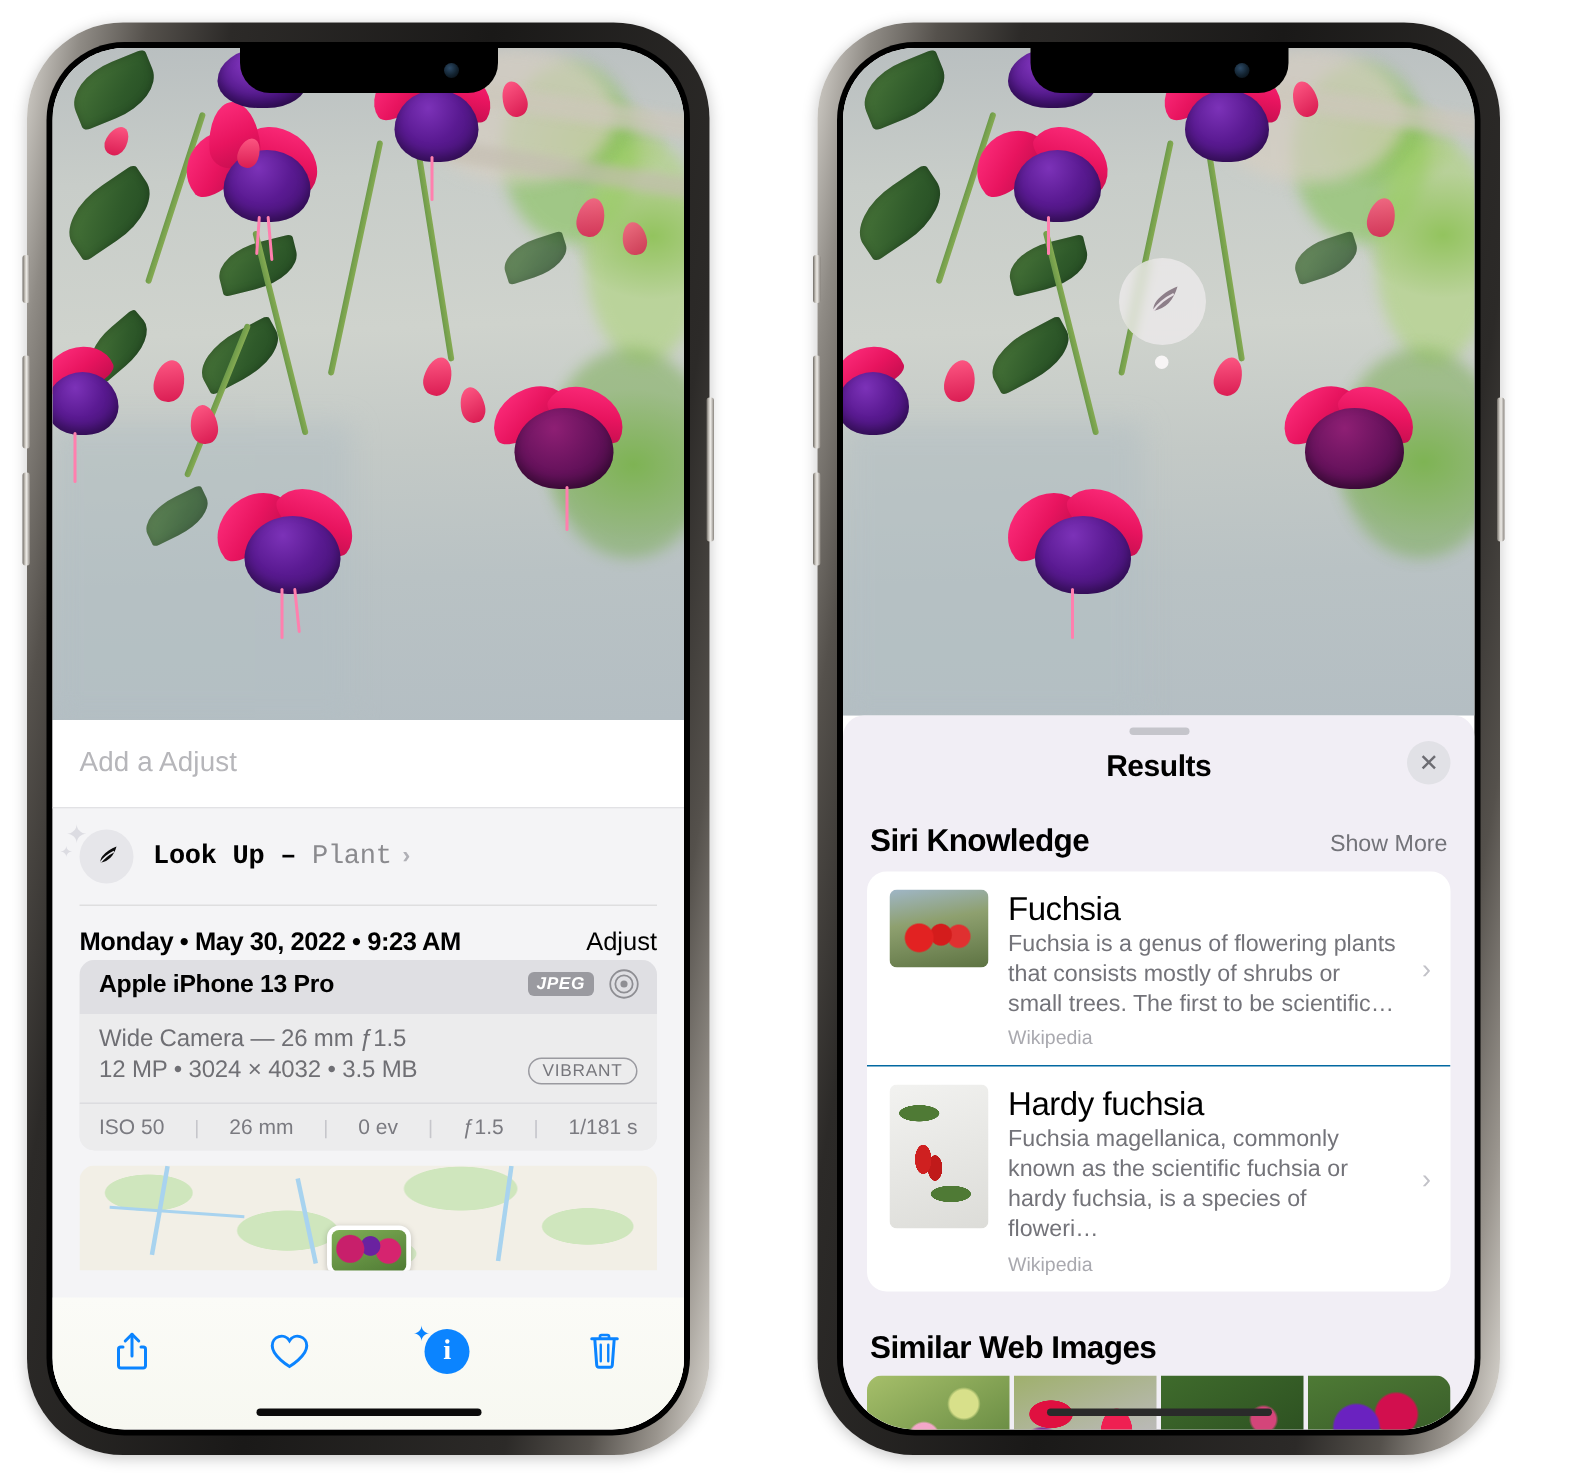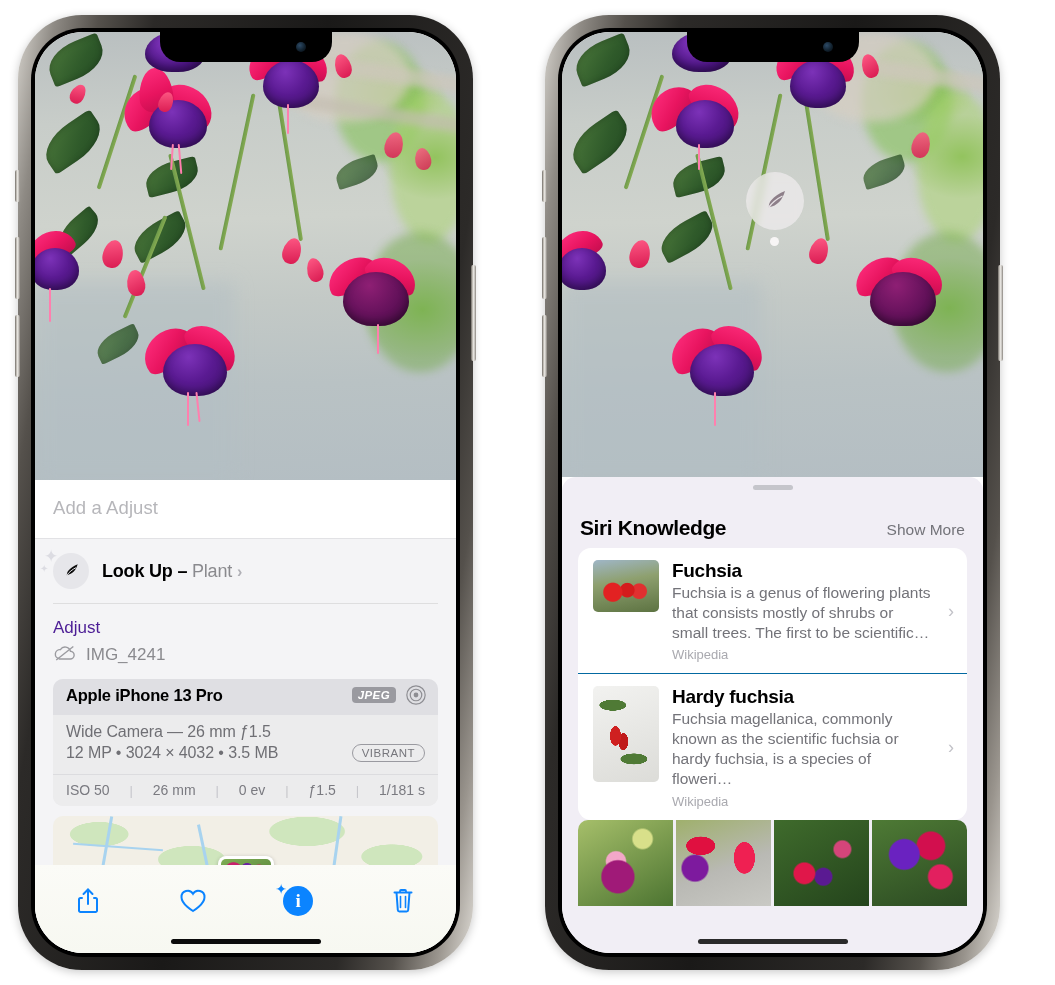--- a/index.html
+++ b/index.html
@@ -139,32 +139,32 @@
     background: #e6e6ea;
     display: flex; align-items: center; justify-content: center;
     flex: none;
   }
   .spark {
     position: absolute; color: #dcdce2; line-height: 1;
     font-size: 15px;
   }
   .spark-a { left: -9px; top: -5px; font-size: 17px; }
   .spark-b { left: -13px; top: 11px; font-size: 10px; }
-  .lookup-text { font-size: 18px; color: #000; font-weight: 700; letter-spacing: -.2px; }
+  .lookup-text { font-size: 18px; color: #000; font-weight: 700; letter-spacing: -.2px; font-family: Liberation Mono, monospace; }
   .lookup-text .sub { color: #8a8a8e; font-weight: 400; }
   .chev-sm { color: #b0b0b6; font-size: 16px; margin-left: 5px; }
 
   .divider { height: 1px; background: #dededf; margin: 0 18px; }
 
   .date-row {
     display: flex; align-items: baseline; justify-content: space-between;
     padding: 14px 18px 2px 18px;
   }
   .date-text { font-size: 17px; color: #000; font-weight: 700; letter-spacing: -.3px; }
-  .adjust-link { font-size: 17px; color: #4c1d95; }
+  .adjust-link { font-size: 17px; color: #000000; }
 
   .file-row { display: flex; align-items: center; gap: 9px; padding: 4px 18px 13px 18px; }
   .file-name { font-size: 17px; color: #8a8a8e; }
 
   
   .exif-card {
     margin: 0 18px 10px 18px;
     background: #e9e9ec;
     border-radius: 10px;
     overflow: hidden;
@@ -292,21 +292,21 @@
   }
   .kthumb-2 {
     background:
       radial-gradient(ellipse 9px 16px at 34% 52%, #cf2020 0 60%, transparent 62%),
       radial-gradient(ellipse 8px 14px at 46% 58%, #c01a1a 0 60%, transparent 62%),
       radial-gradient(ellipse 22px 9px at 30% 20%, #4f7a35 0 60%, transparent 62%),
       radial-gradient(ellipse 22px 9px at 62% 76%, #4f7a35 0 60%, transparent 62%),
       linear-gradient(160deg,#f2f2f0,#dcdcd8);
   }
   .ktext { flex: 1; min-width: 0; }
-  .ktitle { font-size: 19px; font-weight: 700; color: #000; letter-spacing: -.3px; margin-bottom: 1px; }
+  .ktitle { font-size: 22px; font-weight: 400; color: #000; letter-spacing: -.3px; margin-bottom: 1px; }
   .kdesc { font-size: 15.5px; line-height: 1.28; color: #737379; }
   .ksource { font-size: 13px; color: #a9a9af; margin-top: 5px; }
   .kchev { align-self: center; color: #c2c2c8; font-size: 18px; padding-left: 2px; flex: none; }
 
   .web-images {
     display: flex; gap: 3px;
     margin: 0 16px; border-radius: 10px 10px 0 0; overflow: hidden;
   }
   .wimg { flex: 1; height: 86px; }
   .wimg-1 {
@@ -456,32 +456,24 @@
               </svg>
             </div>
             <div class="lookup-text">
               <span>Look Up – </span><span class="sub">Plant</span><span class="chev-sm">›</span>
             </div>
           </div>
 
           <div class="divider"></div>
 
           <div class="date-row">
+            <div class="date-text">Monday • May 30, 2022 • 9:23 AM</div>
             <div class="adjust-link">Adjust</div>
           </div>
 
-          <div class="file-row">
-            <span>
-              <svg width="24" height="18" viewBox="0 0 26 18" aria-hidden="true">
-                <path d="M7 15.5h11.5a4.2 4.2 0 0 0 .4-8.4A6 6 0 0 0 8 5.4a4.6 4.6 0 0 0-1 9.9z" fill="none" stroke="#9b9ba0" stroke-width="1.5"></path>
-                <line x1="3.5" y1="16.5" x2="22" y2="2" stroke="#9b9ba0" stroke-width="1.5"></line>
-              </svg>
-            </span>
-            <span class="file-name">IMG_4241</span>
-          </div>
 
           <div class="exif-card">
             <div class="exif-head">
               <div class="exif-device">Apple iPhone 13 Pro</div>
               <div class="exif-head-right">
                 <span class="pill-jpeg">JPEG</span>
                 <span class="aperture-icon">
                   <svg width="22" height="22" viewBox="0 0 24 24" aria-hidden="true">
                     <circle cx="12" cy="12" r="10" fill="none" stroke="#8e8e93" stroke-width="1.3"></circle>
                     <circle cx="12" cy="12" r="6.3" fill="none" stroke="#8e8e93" stroke-width="1.3"></circle>
@@ -623,20 +615,24 @@
             <svg width="30" height="30" viewBox="0 0 24 24" aria-hidden="true">
               <path d="M20 4c-2 7-6 12-13 13 0-2 .6-4 2-5.6C11.4 8.6 15.6 5.6 20 4z" fill="#8d7f89"></path>
               <path d="M7 17c3-4 7-7 11-9" stroke="#e8e2e6" stroke-width="1.1" fill="none"></path>
             </svg>
           </div>
           <div class="vlu-dot" style="left:208px; top:205px;"></div>
         </div>
 
         <div class="results-sheet" style="top:445px; height:498px;">
           <div class="grabber"></div>
+          <div class="results-head">
+            <div class="results-title">Results</div>
+            <div class="close-btn">✕</div>
+          </div>
 
           <div class="section-head">
             <div class="section-title">Siri Knowledge</div>
             <div class="show-more">Show More</div>
           </div>
 
           <div class="knowledge-card">
             <div class="kitem">
               <div class="kthumb kthumb-1"></div>
               <div class="ktext">
@@ -650,20 +646,23 @@
               <div class="kthumb kthumb-2 tall"></div>
               <div class="ktext">
                 <div class="ktitle">Hardy fuchsia</div>
                 <div class="kdesc">Fuchsia magellanica, commonly known as the scientific fuchsia or hardy fuchsia, is a species of floweri…</div>
                 <div class="ksource">Wikipedia</div>
               </div>
               <div class="kchev">›</div>
             </div>
           </div>
 
+          <div class="section-head" style="padding-bottom:6px;">
+            <div class="section-title">Similar Web Images</div>
+          </div>
 
           <div class="web-images">
             <div class="wimg wimg-1"></div>
             <div class="wimg wimg-2"></div>
             <div class="wimg wimg-3"></div>
             <div class="wimg wimg-4"></div>
           </div>
         </div>
 
         <div class="home-ind on-dark"></div>

